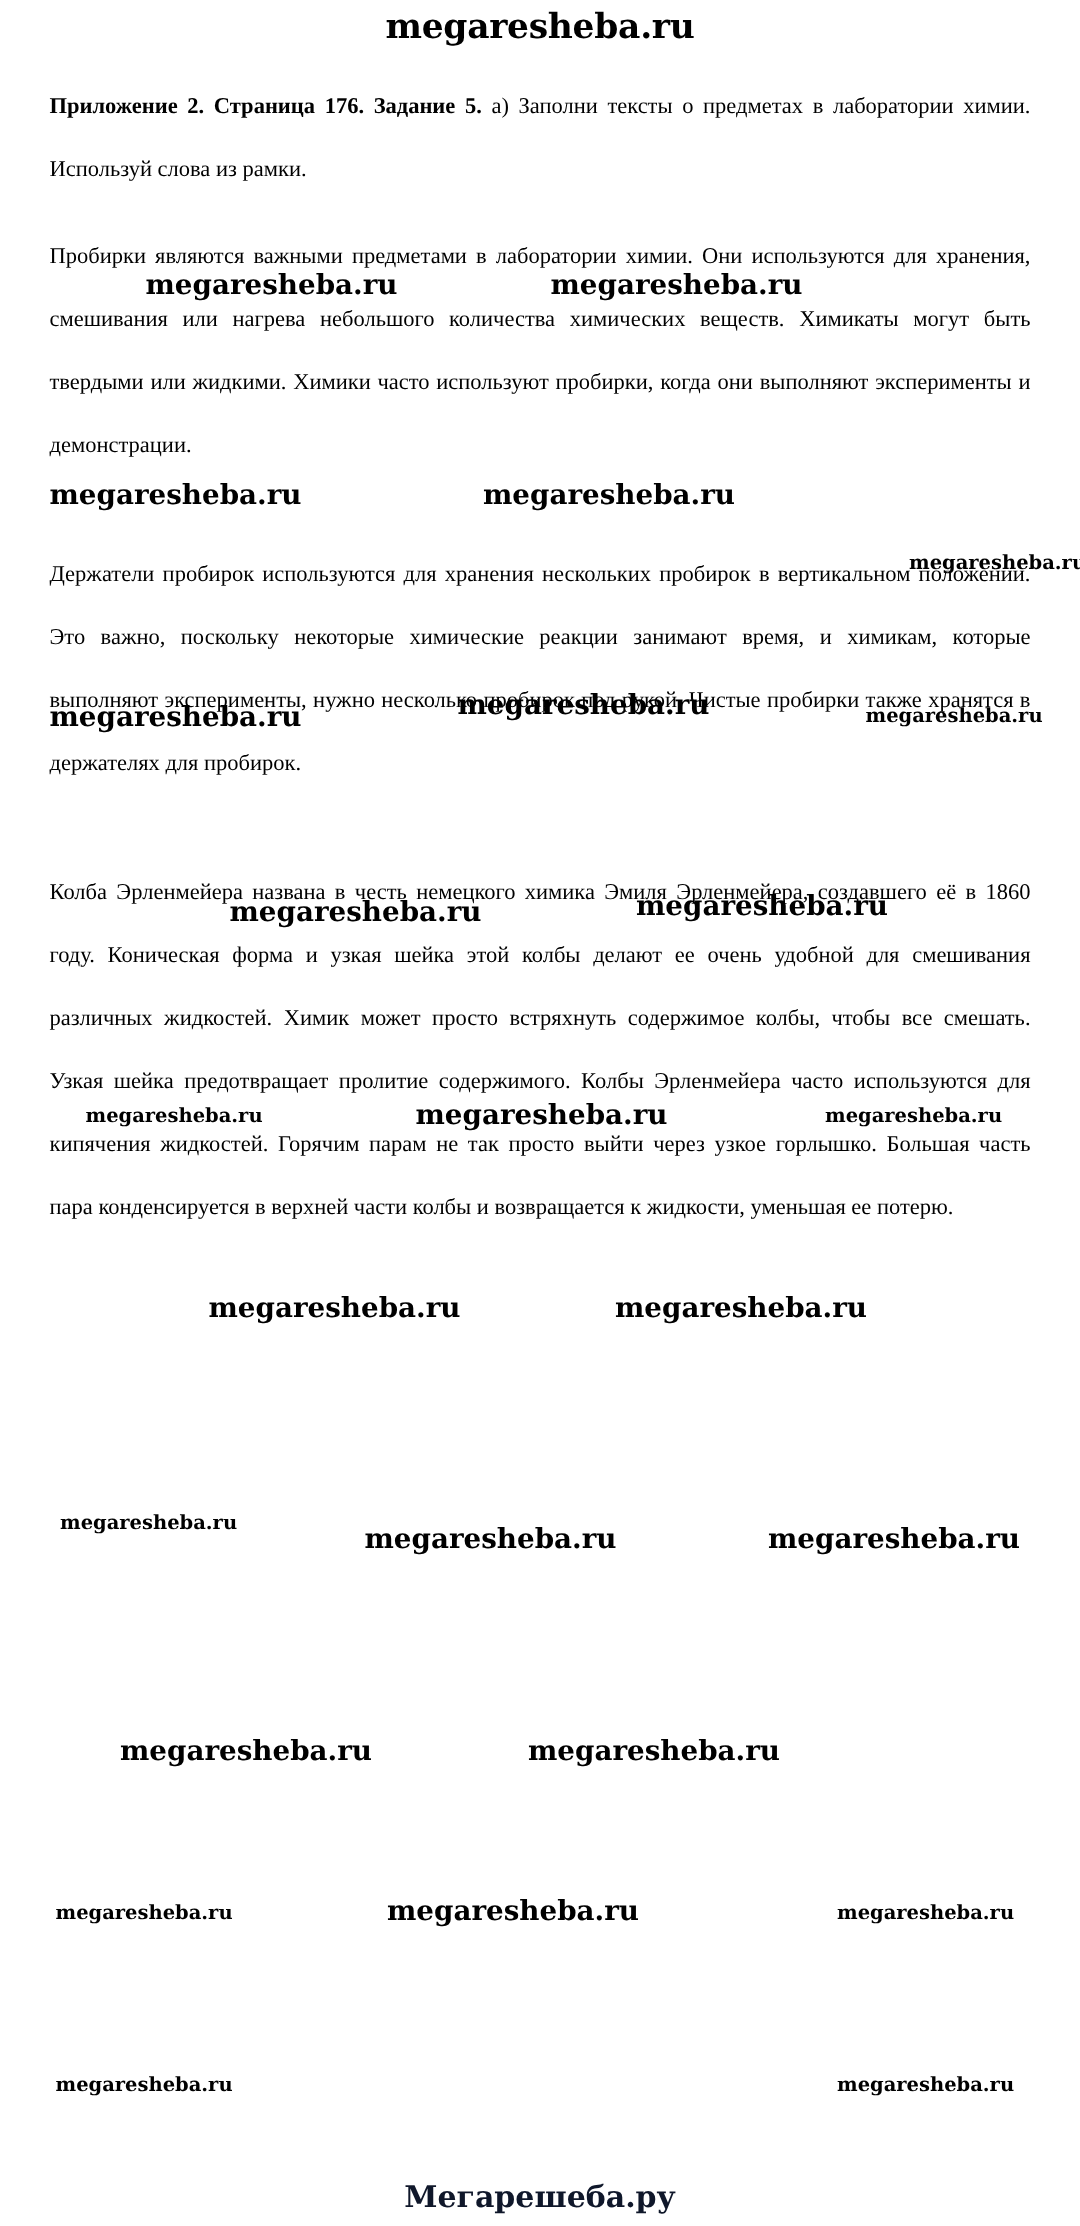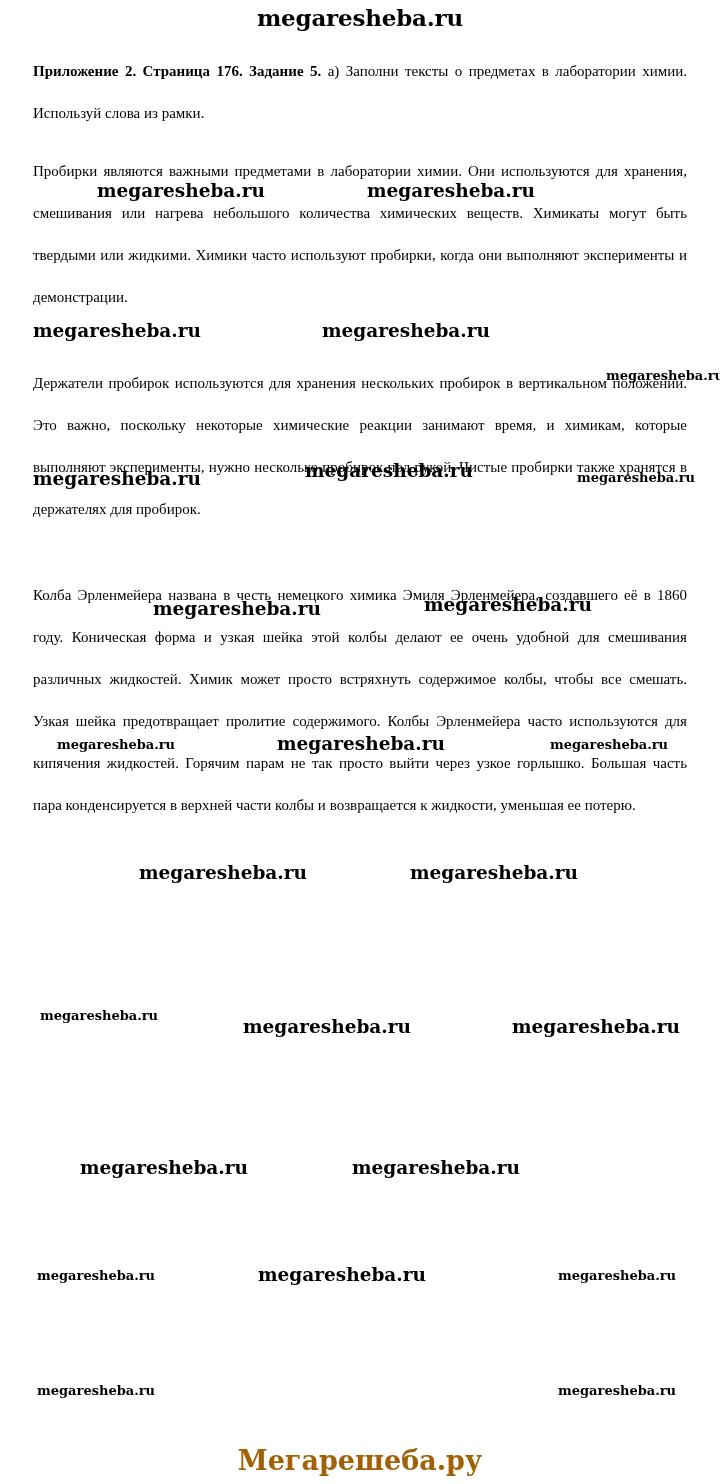--- a/index.html
+++ b/index.html
@@ -34,22 +34,22 @@
     color: #000000;
   }
   .site-footer {
     position: absolute;
     bottom: 8px;
     left: 0;
     width: 720px;
     text-align: center;
     font-family: "DejaVu Serif", serif;
     font-weight: bold;
-    font-size: 27px;
-    color: #a16207;
+    font-size: 20px;
+    color: #0f172a;
   }
   .content {
     position: absolute;
     top: 50px;
     left: 33px;
     width: 654px;
   }
   p.para {
     margin: 0;
     font-size: 15px;

